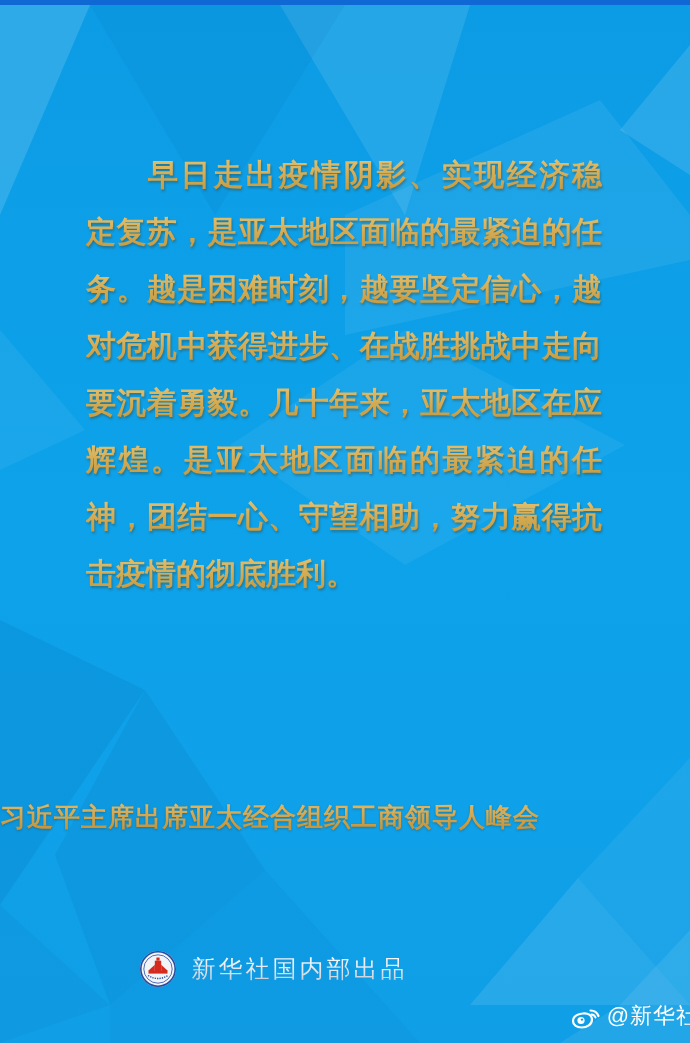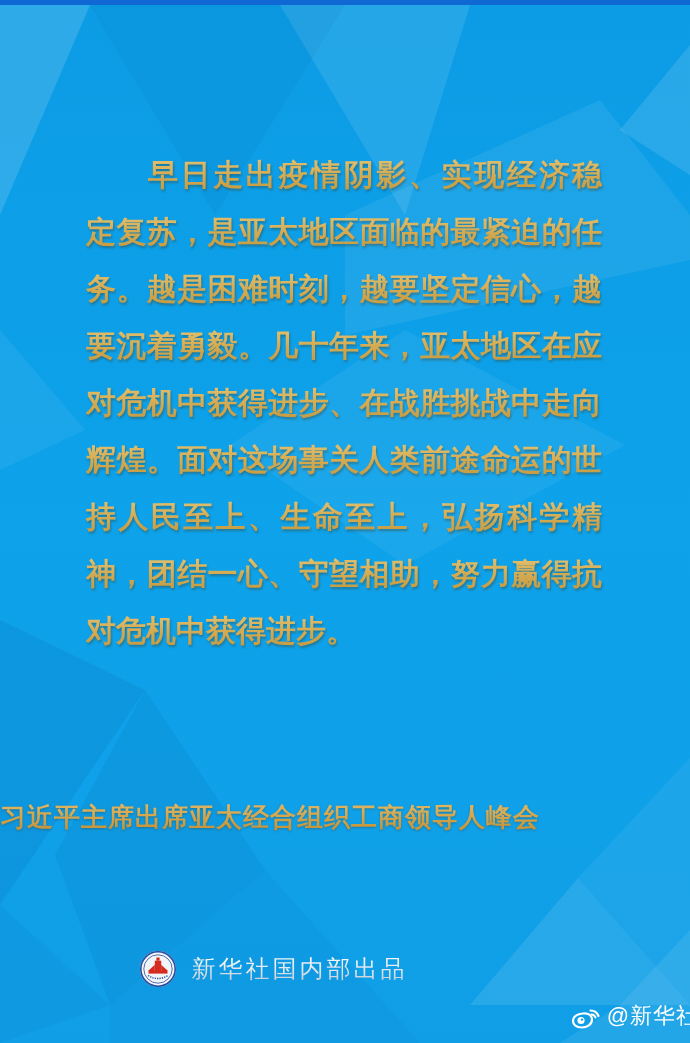--- a/index.html
+++ b/index.html
@@ -128,26 +128,25 @@
     <polygon points="0,905 110,1005 0,1043" fill="#003c78" opacity="0.05"></polygon>
     <polygon points="265,870 420,1043 110,1043 110,1005" fill="#003c78" opacity="0.04"></polygon>
 
     <rect x="0" y="0" width="690" height="5" fill="#0f68d4"></rect>
   </svg>
 
   <div class="quote">
     <div class="quote-line first">早日走出疫情阴影、实现经济稳</div>
     <div class="quote-line">定复苏，是亚太地区面临的最紧迫的任</div>
     <div class="quote-line">务。越是困难时刻，越要坚定信心，越</div>
+    <div class="quote-line">对危机中获得进步、在战胜挑战中走向</div>
     <div class="quote-line">要沉着勇毅。几十年来，亚太地区在应</div>
-    <div class="quote-line">对危机中获得进步、在战胜挑战中走向</div>
-    <div class="quote-line">辉煌。面对这场事关人类前途命运的世</div>
-    <div class="quote-line">持人民至上、生命至上，弘扬科学精</div>
+    <div class="quote-line">辉煌。是亚太地区面临的最紧迫的任</div>
     <div class="quote-line">神，团结一心、守望相助，努力赢得抗</div>
-    <div class="quote-line last">对危机中获得进步。</div>
+    <div class="quote-line last">击疫情的彻底胜利。</div>
   </div>
 
   <div class="attribution">
     <div class="attribution-line">习近平主席出席亚太经合组织工商领导人峰会</div>
   </div>
 
   <div class="footer-row">
     <svg class="emblem" viewBox="0 0 38 38">
       <circle cx="19" cy="19" r="18" fill="#f2f5f8"></circle>
       <circle cx="19" cy="19" r="17.2" fill="none" stroke="#274b9f" stroke-width="1.6"></circle>

